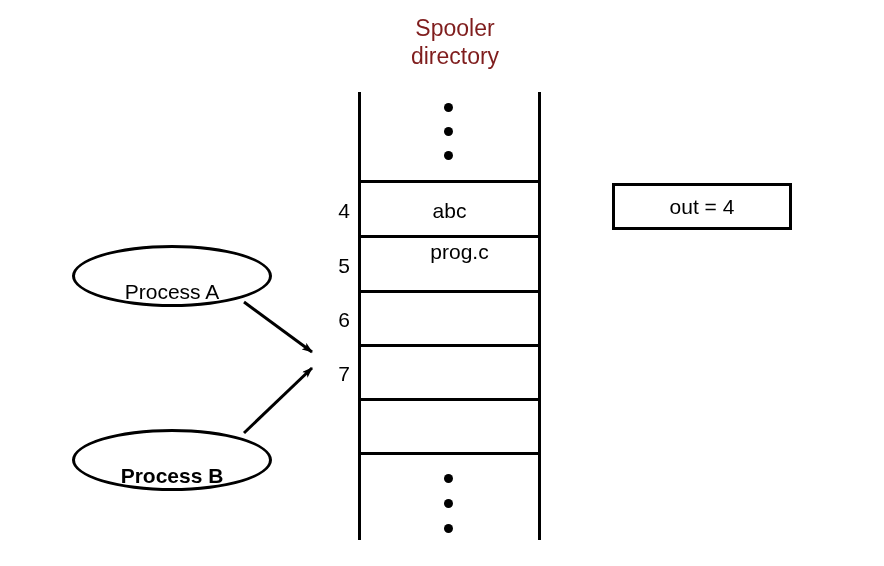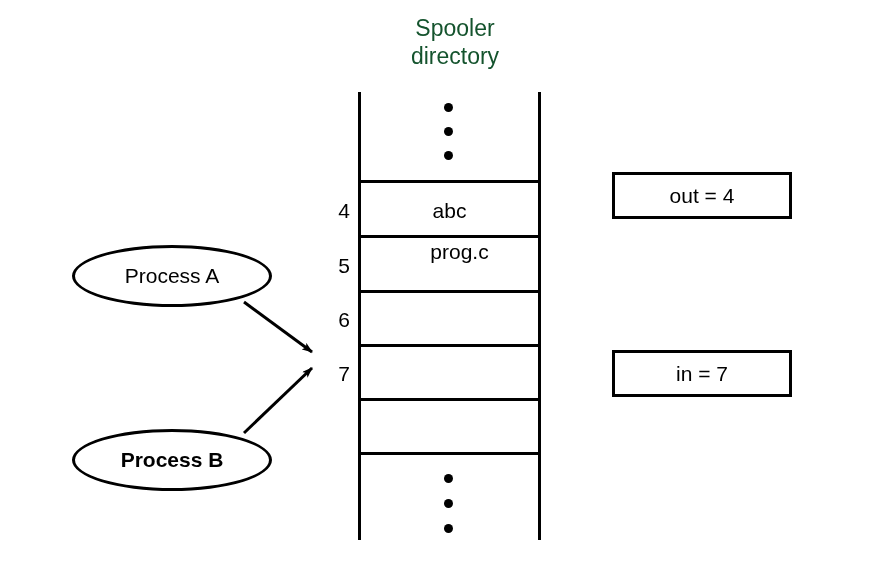--- a/index.html
+++ b/index.html
@@ -19,21 +19,21 @@
 
   
   .title {
     position: absolute;
     left: 355px;
     top: 14px;
     width: 200px;
     text-align: center;
     font-size: 23px;
     line-height: 28px;
-    color: #14532d;
+    color: #7f1d1d;
     white-space: pre-line;
   }
 
   
   .table-wrap {
     position: absolute;
     left: 358px;
     top: 92px;
     width: 183px;
     height: 448px;
@@ -87,21 +87,21 @@
   
   .proc {
     position: absolute;
     width: 200px;
     height: 62px;
     border: 3px solid #000;
     border-radius: 50% / 50%;
     background: #fff;
     box-sizing: border-box;
     display: flex;
-    align-items: center;
+    align-items: flex-end;
     justify-content: center;
     font-size: 21px;
     color: #000;
   }
 
   
   .valbox {
     position: absolute;
     width: 180px;
     height: 47px;
@@ -164,27 +164,24 @@
   <div class="row-label" style="left:324px; top:363px;">7</div>
 
   <div class="proc" style="left:72px; top:245px;">
     <span>Process A</span>
   </div>
 
   <div class="proc" style="left:72px; top:429px;font-weight:bold;">
     <span>Process B</span>
   </div>
 
-  <div class="valbox" style="left:612px; top:172px;">
+  <div class="valbox" style="left:612px; top:183px;">
     <span>out = 4</span>
   </div>
 
-  <div class="valbox" style="left:612px; top:350px;">
-    <span>in = 7</span>
-  </div>
 
   <svg class="arrows" viewBox="0 0 884 566">
     <defs>
       <marker id="arrowhead" markerWidth="11" markerHeight="8" refX="10" refY="4" orient="auto" markerUnits="userSpaceOnUse">
         <path d="M0,0 L11,4 L0,8 L2.6,4 Z" fill="#000"></path>
       </marker>
     </defs>
 
     <line x1="244" y1="302" x2="312" y2="352" stroke="#000" stroke-width="3" marker-end="url(#arrowhead)"></line>
 

